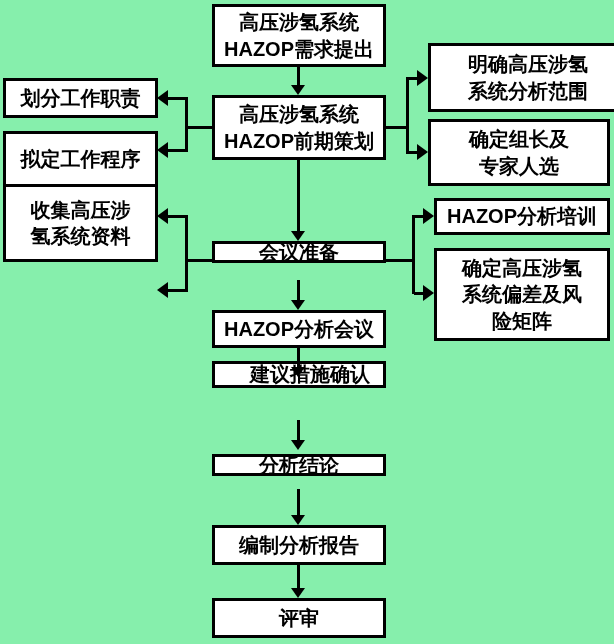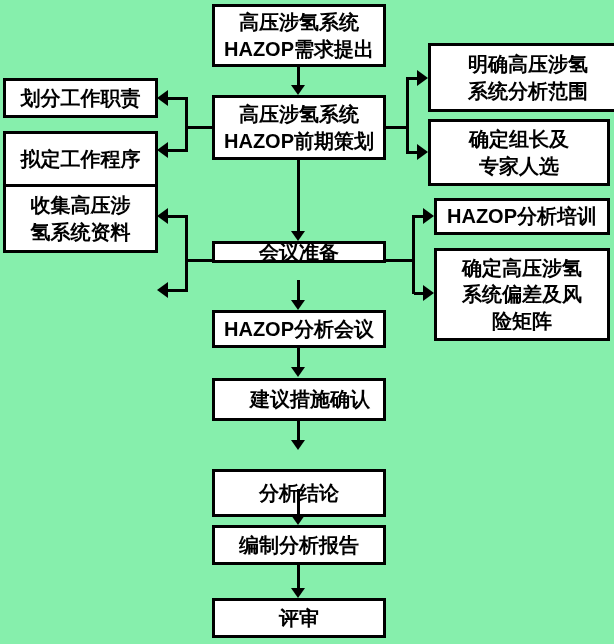--- a/index.html
+++ b/index.html
@@ -25,29 +25,29 @@
     font-size: 20px;
     line-height: 1.32;
     white-space: pre-line;
   }
   
   .c { left: 212px; width: 174px; }
   #n-requirement   { top: 4px;   height: 63px; }
   #n-planning      { top: 95px;  height: 65px; }
   #n-meeting-prep  { top: 241px; height: 22px; }
   #n-hazop-meeting { top: 310px; height: 38px; }
-  #n-measures      { top: 378px; height: 43px; padding-left: 22px; }
-  #n-conclusion    { top: 469px; height: 48px; }
+  #n-measures      { top: 361px; height: 27px; padding-left: 22px; }
+  #n-conclusion    { top: 454px; height: 22px; }
   #n-report        { top: 525px; height: 40px; }
   #n-review        { top: 598px; height: 40px; }
   
   .l { left: 3px; width: 155px; }
   #n-responsibility { top: 78px;  height: 40px; }
   #n-procedure      { top: 131px; height: 56px; }
-  #n-collect        { top: 184px; height: 69px; }
+  #n-collect        { top: 184px; height: 78px; }
   #n-node-division  { top: 259px; height: 65px; }
   
   #n-scope     { left: 428px; width: 200px; top: 43px;  height: 69px; }
   #n-leader    { left: 428px; width: 182px; top: 119px; height: 67px; }
   #n-training  { left: 434px; width: 176px; top: 198px; height: 37px; }
   #n-deviation { left: 434px; width: 176px; top: 248px; height: 93px; }
 
   .hline, .vline { position: absolute; background: #000000; }
   .hline { height: 3px; }
   .vline { width: 3px; }

